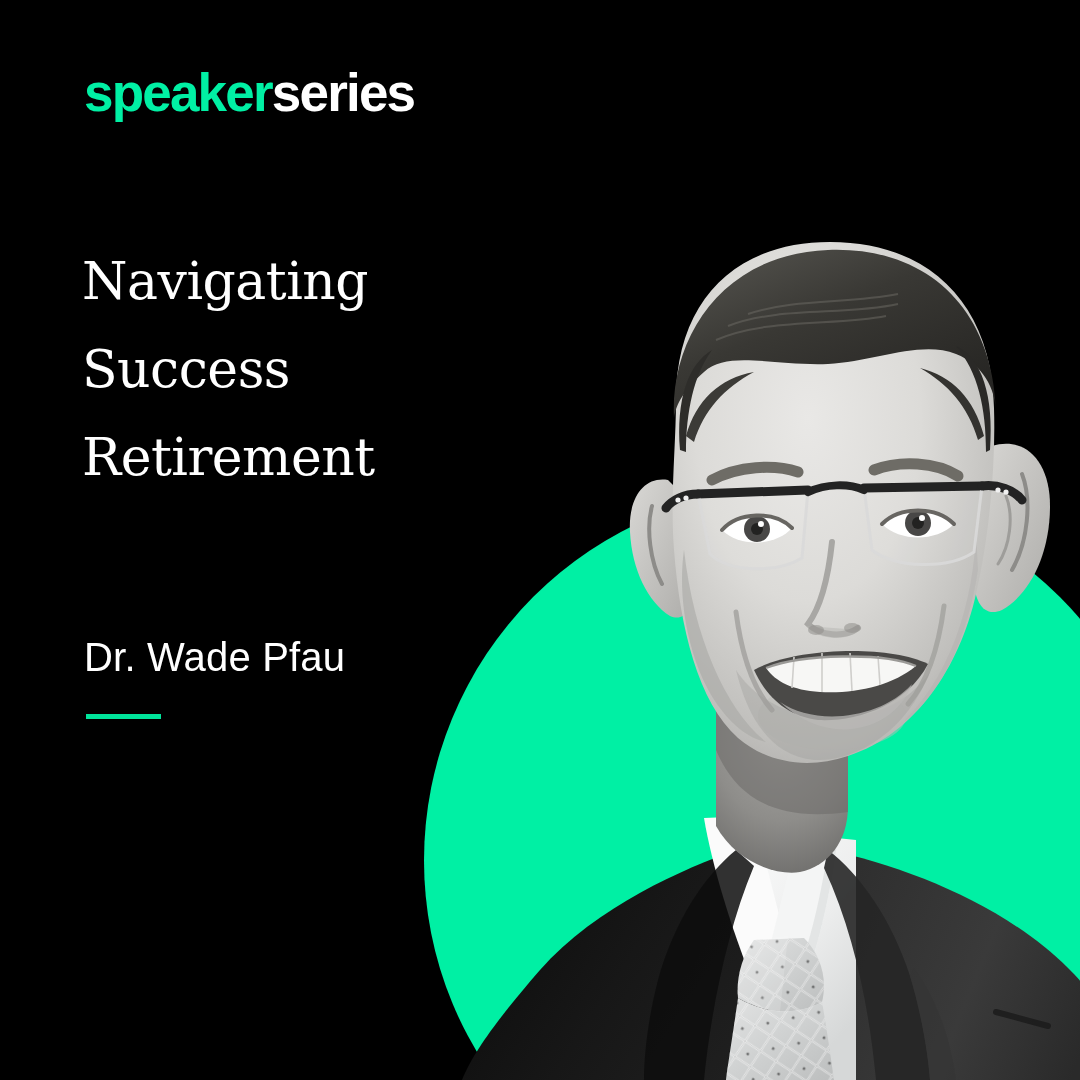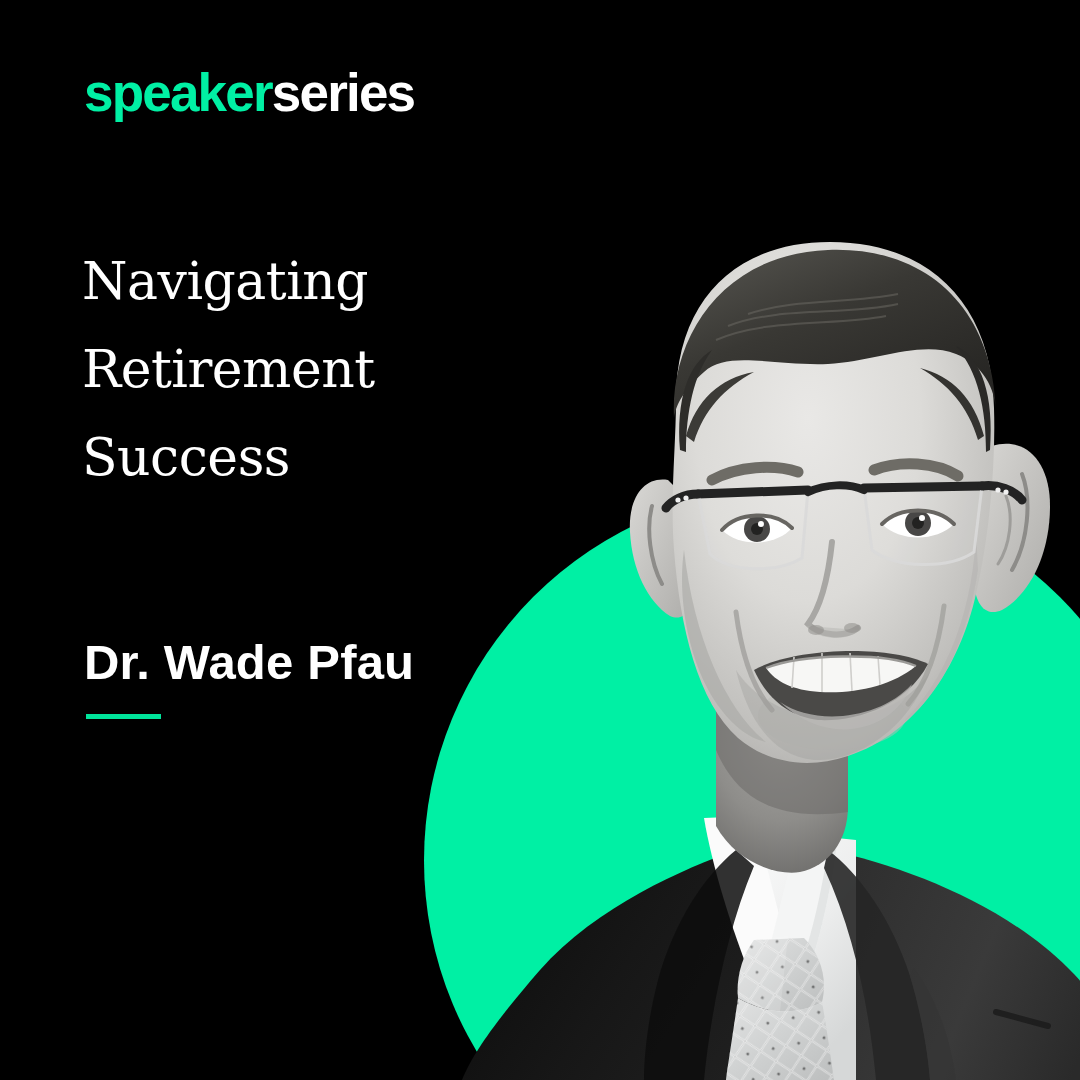--- a/index.html
+++ b/index.html
@@ -76,22 +76,22 @@
     color: #FFFFFF;
     letter-spacing: -0.5px;
     margin-top: 29px;
   }
   .title .tline { display: block; white-space: nowrap; }
 
   .speaker-name {
     position: absolute;
     left: 68px;
     top: 634px;
-    font-size: 49px;
-    font-weight: 700;
+    font-size: 40px;
+    font-weight: 400;
     color: #FFFFFF;
     letter-spacing: 0.2px;
     line-height: 1.15;
     white-space: nowrap;
   }
 
   .accent-rule {
     position: absolute;
     left: 70px;
     top: 714px;
@@ -286,22 +286,22 @@
   </div>
 
   <div class="content">
 
     <div class="brand">
       <span class="b-speaker">speaker</span><span class="b-series">series</span>
     </div>
 
     <div class="title">
       <span class="tline">Navigating</span>
+      <span class="tline">Success</span>
       <span class="tline">Retirement</span>
-      <span class="tline">Success</span>
     </div>
 
     <div class="speaker-name">Dr. Wade Pfau</div>
 
     <div class="accent-rule"></div>
   </div>
 
 </div>
 
 </body></html>

